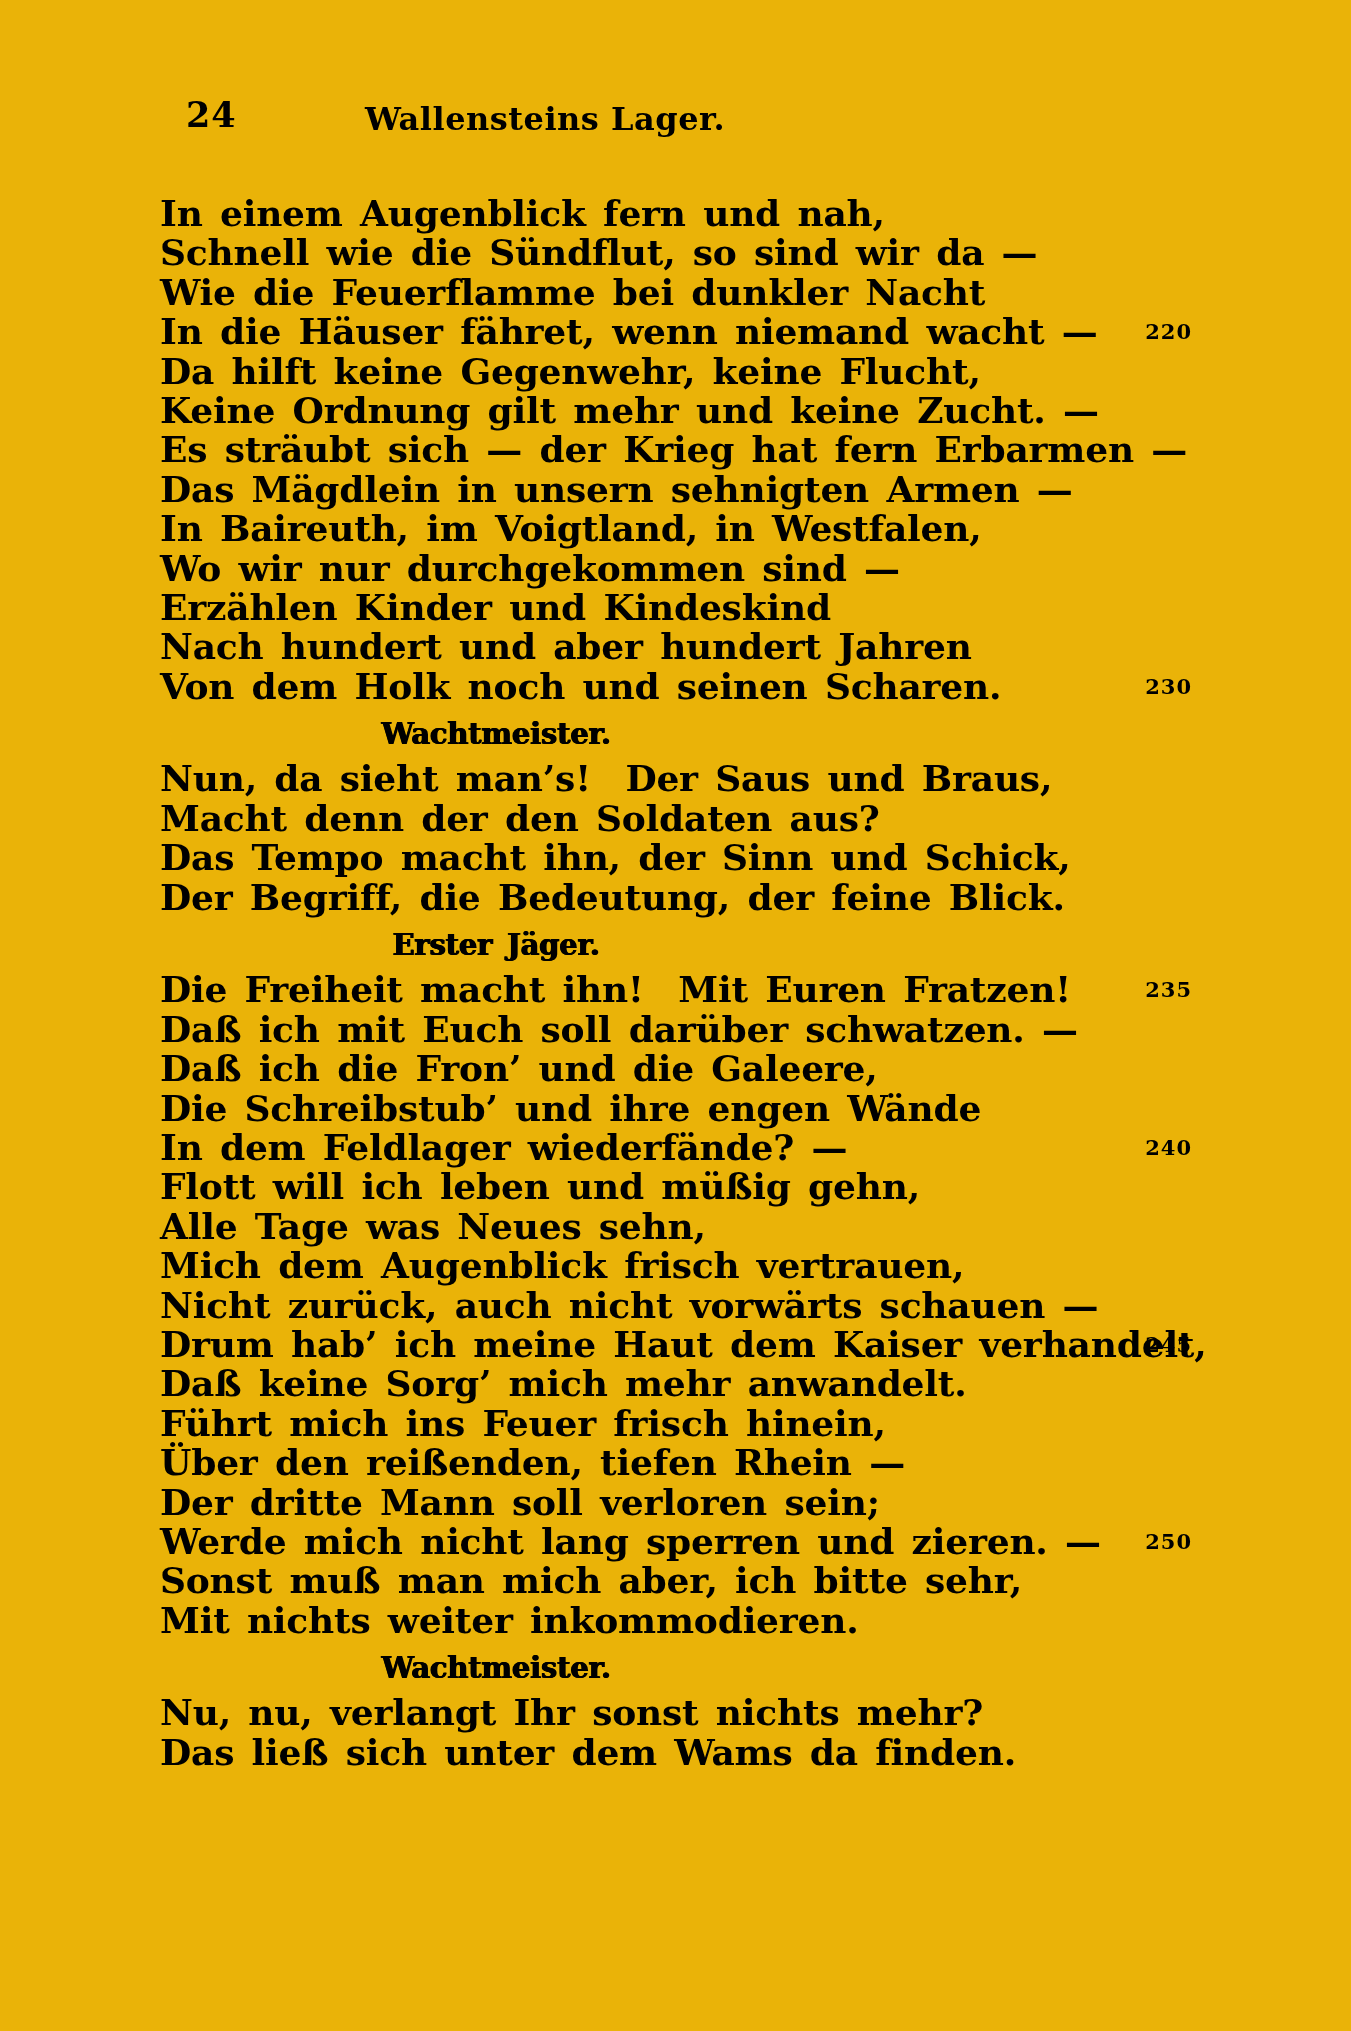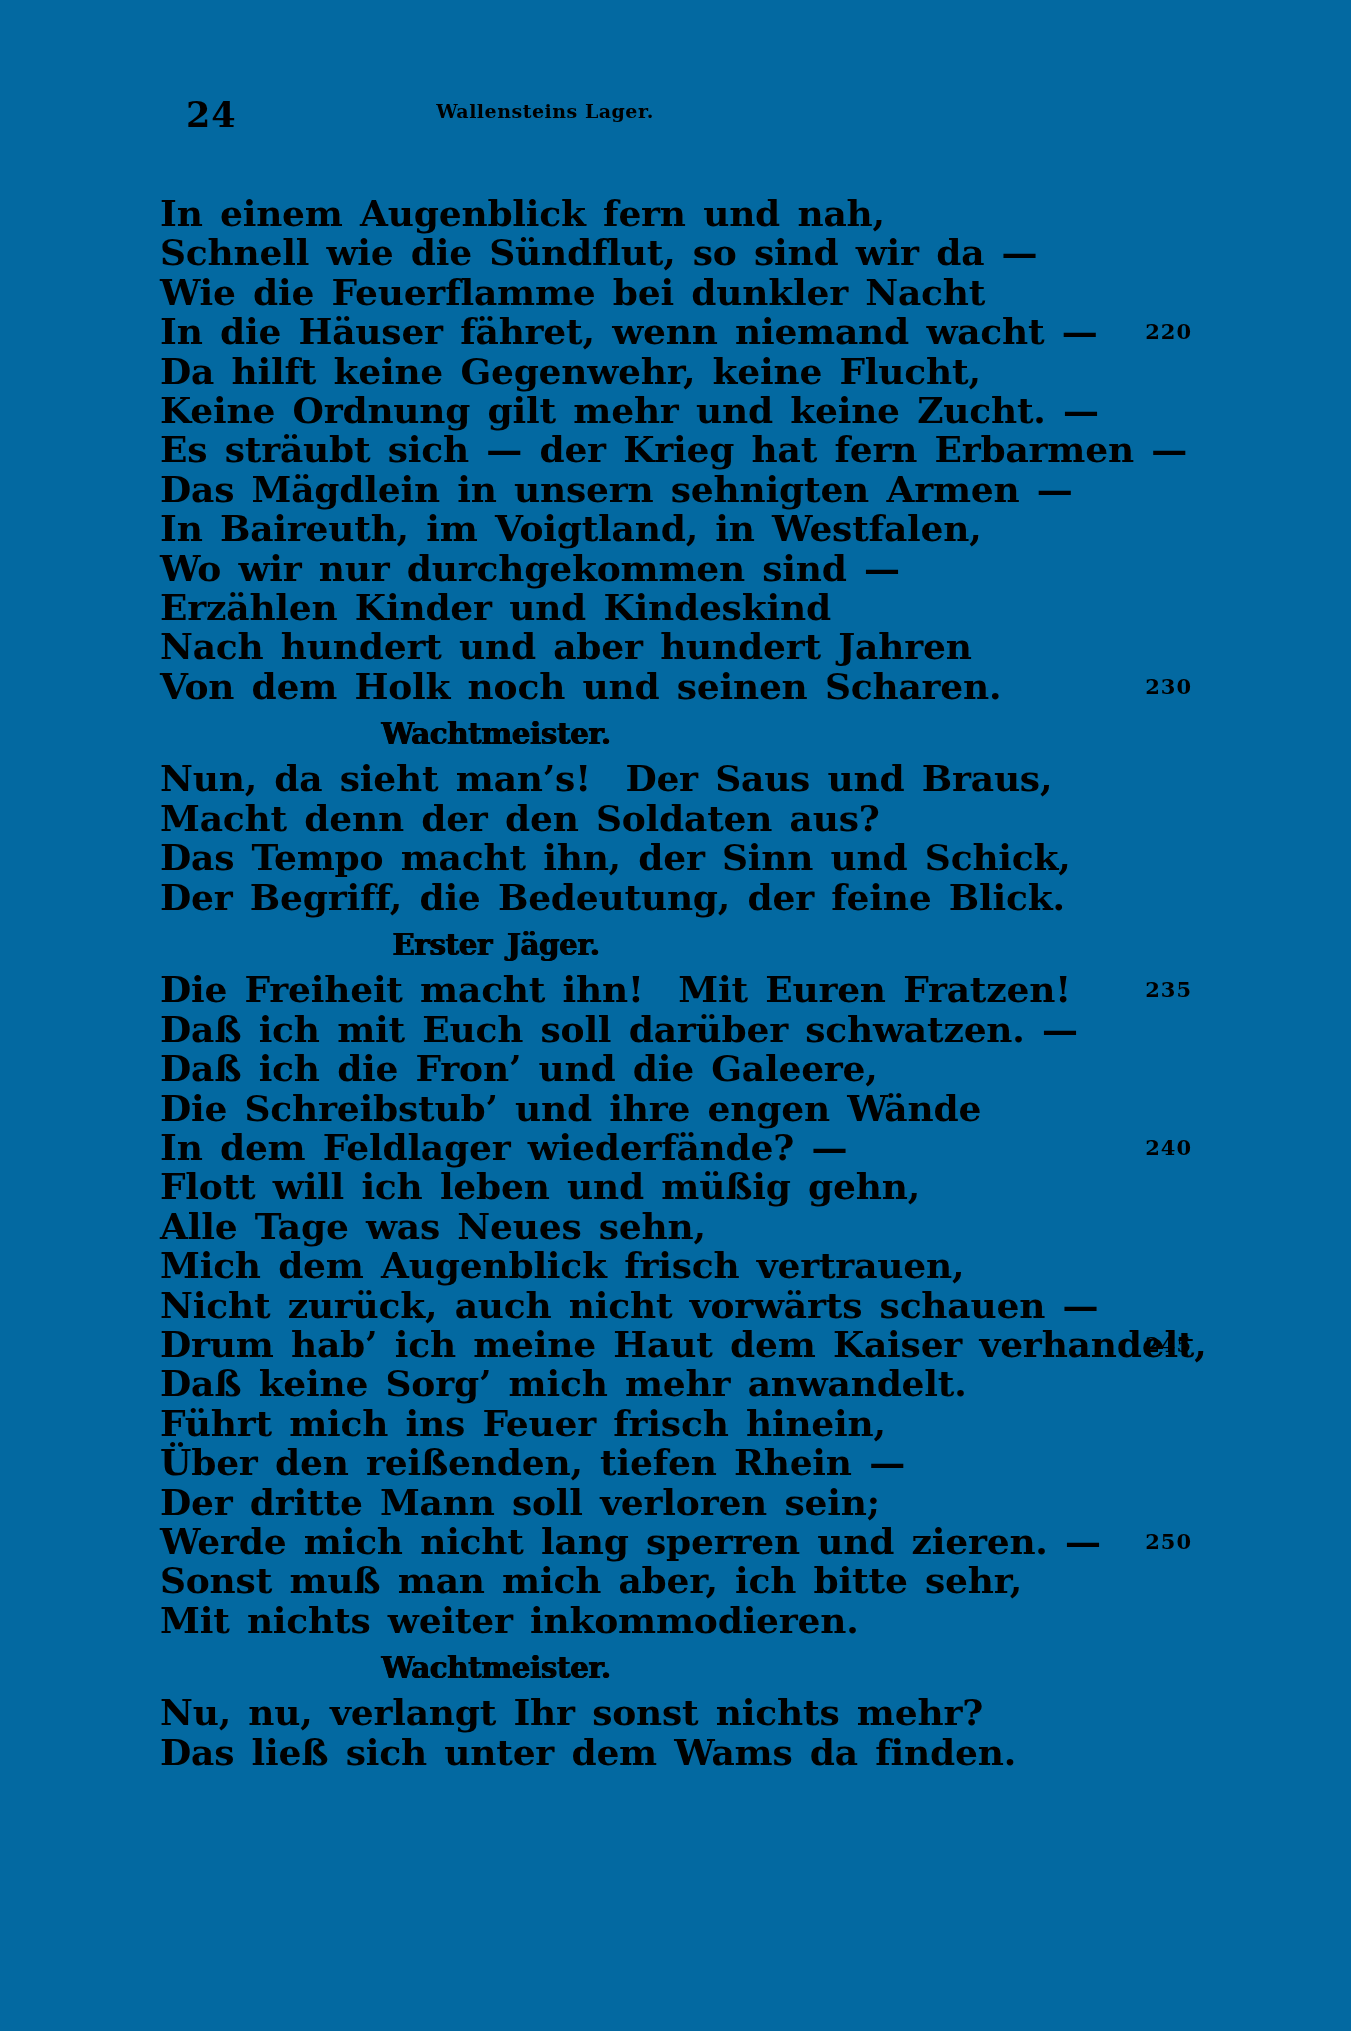--- a/index.html
+++ b/index.html
@@ -11,38 +11,38 @@
     height: 2031px;
     background: #ffffff;
     color: #000000;
     font-family: "DejaVu Serif", serif;
     position: relative;
     overflow: hidden;
   }
   .scan-page {
     position: absolute;
     inset: 0;
-    background: #0369a1;
+    background: #eab308;
   }
   
   .page-number {
     position: absolute;
     left: 186px;
     top: 94px;
     font-size: 35px;
     font-weight: bold;
     letter-spacing: 1px;
   }
   .running-title {
     position: absolute;
     left: 160px;
     top: 100px;
     width: 770px;
     text-align: center;
-    font-size: 19px;
+    font-size: 32px;
     font-weight: bold;
     letter-spacing: 0.5px;
   }
   
   .poem {
     position: absolute;
     left: 160px;
     top: 194px;
     width: 1032px;
   }

